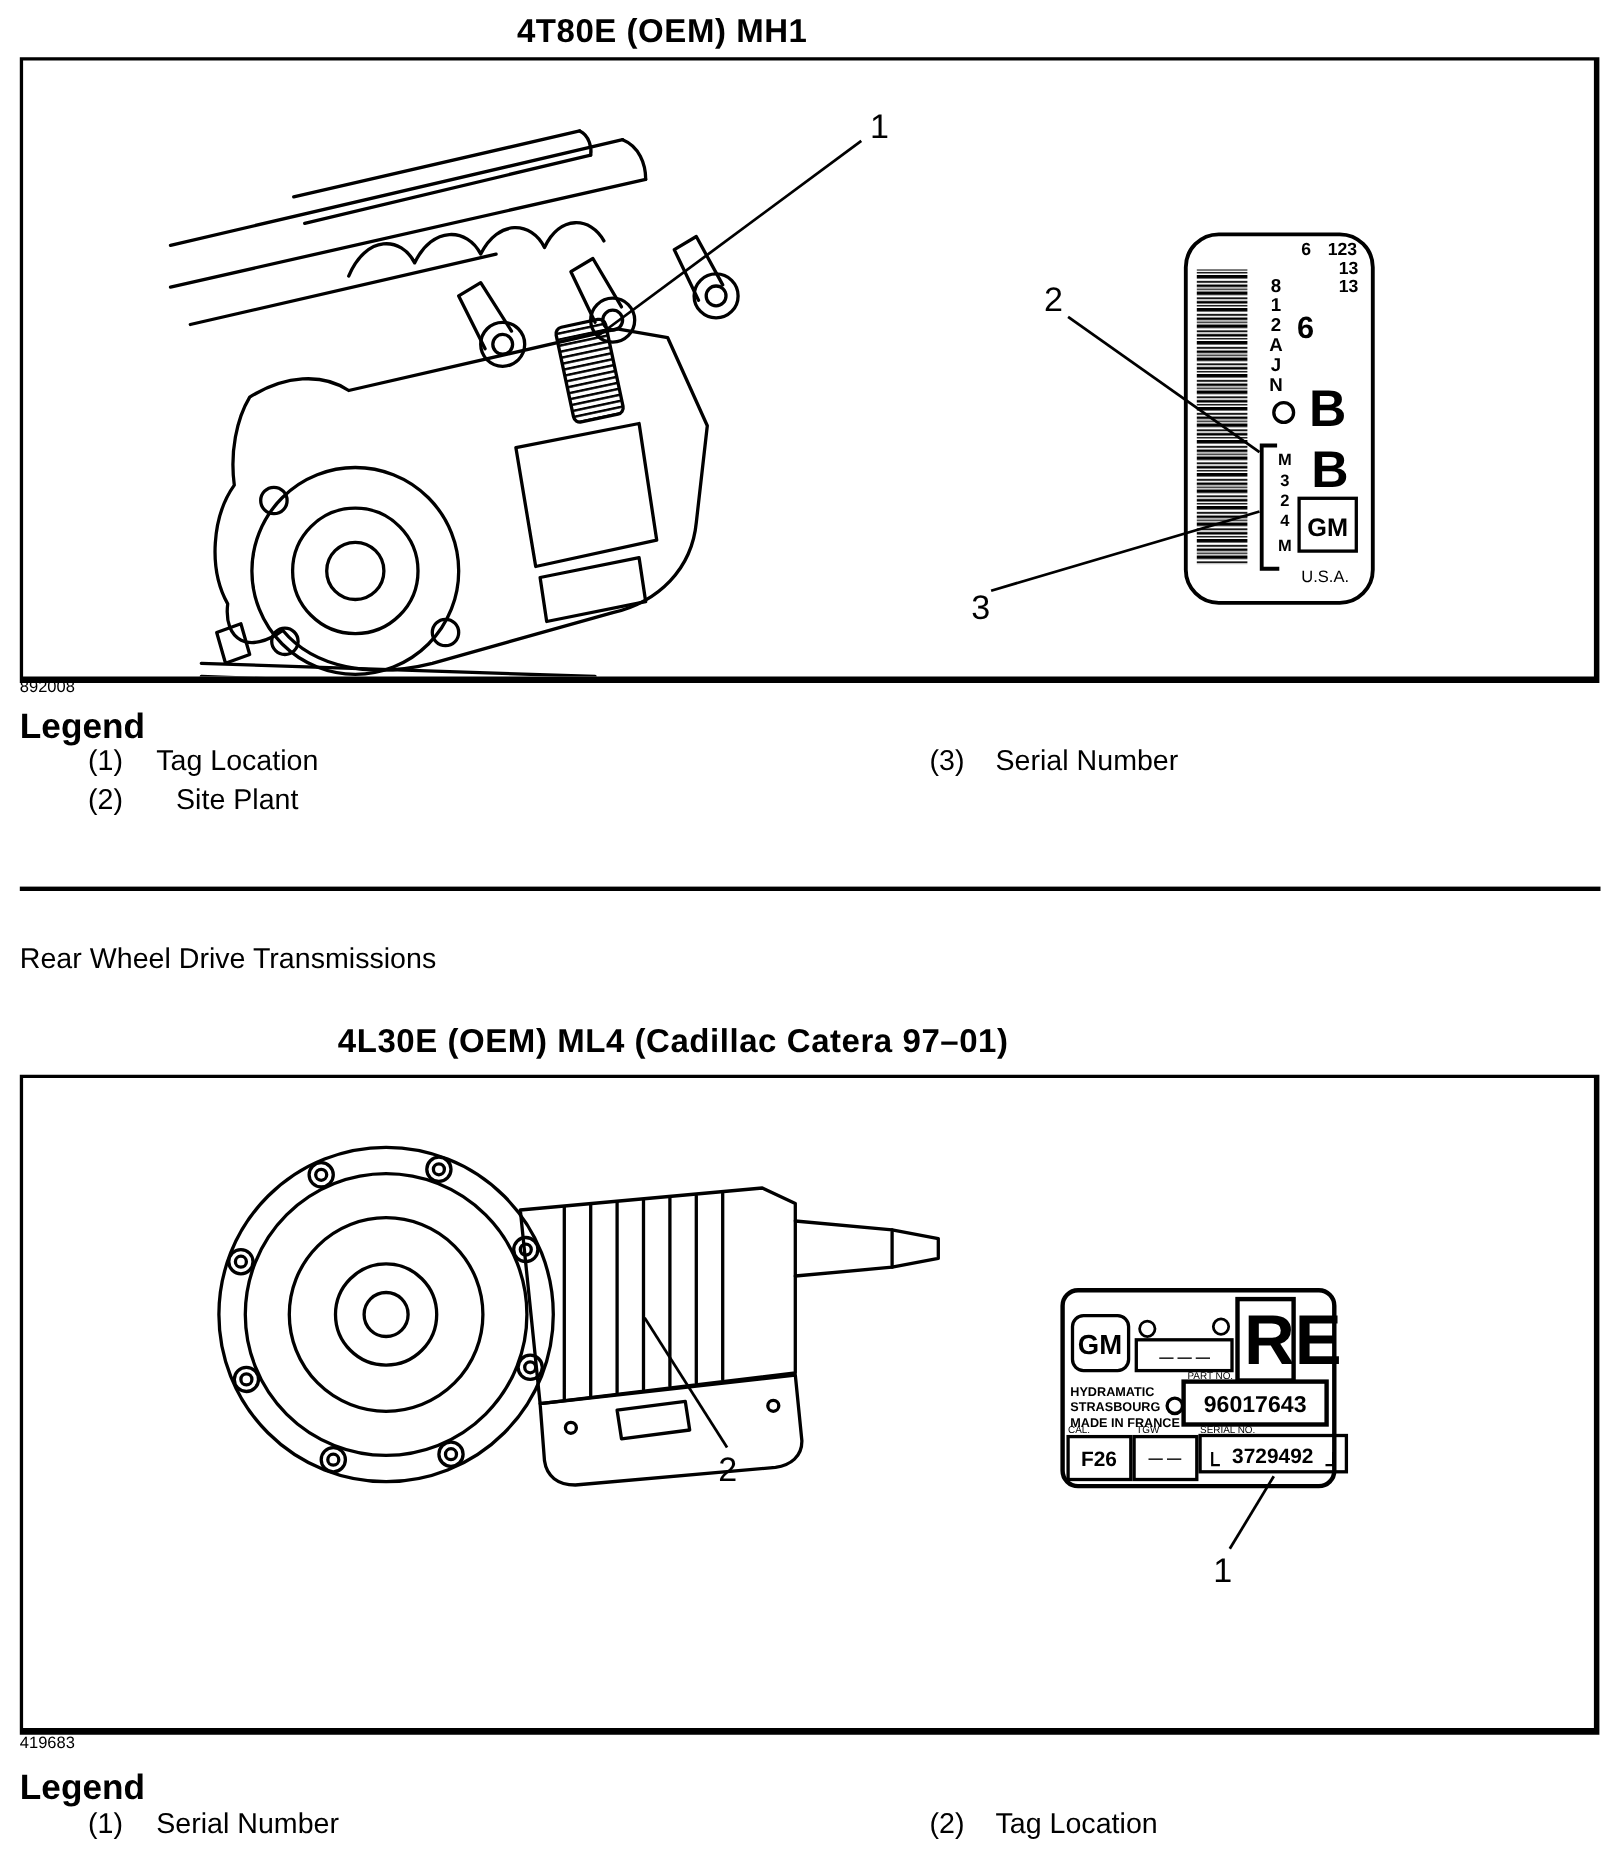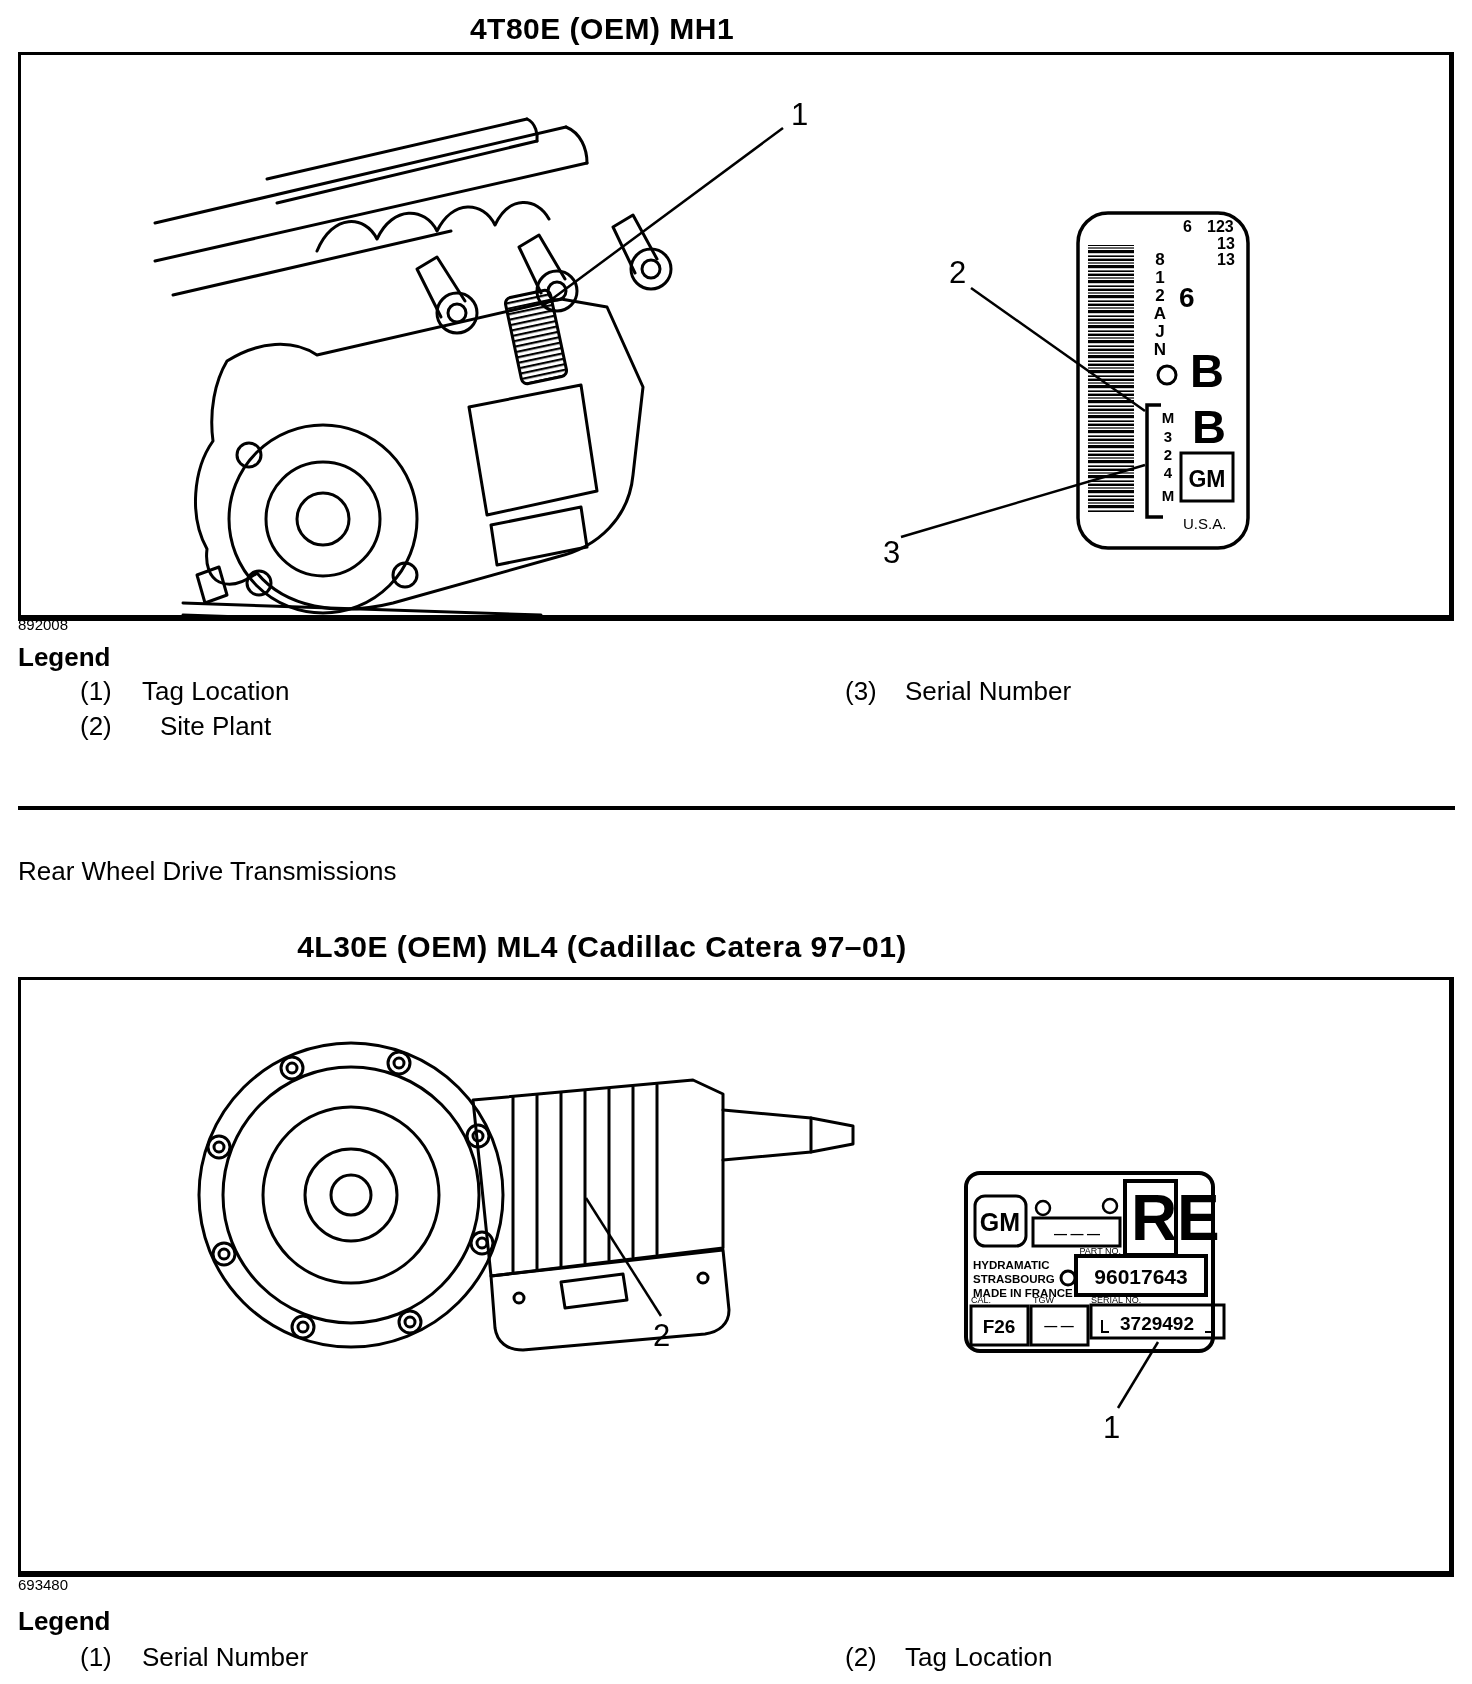--- a/index.html
+++ b/index.html
@@ -1,21 +1,21 @@
 <!DOCTYPE html>
 <html><head>
 <meta charset="utf-8">
 <style>
   html,body{margin:0;padding:0;background:#fff;}
   body{width:1472px;height:1684px;position:relative;font-family:"Liberation Sans",sans-serif;color:#000;}
   .abs{position:absolute;}
   .fig-title{left:0;width:1204px;text-align:center;font-weight:bold;font-size:30px;letter-spacing:0.5px;}
   .figbox{left:18px;width:1428px;border:3px solid #000;border-right-width:5px;border-bottom-width:6px;background:#fff;}
   .fignum{font-size:15px;text-align:left;}
-  .lg-head{font-weight:bold;font-size:26px;}
+  .lg-head{font-weight:bold;font-size:32px;}
   .lg-num,.lg-label{font-size:26px;}
   .sec-head{font-weight:normal;font-size:26px;}
   .rule{background:#000;height:4px;}
   svg{display:block;}
   text{font-family:"Liberation Sans",sans-serif;fill:#000;stroke:none;}
 </style>
 </head>
 <body>
 
 <div class="abs fig-title" style="top:12px;">4T80E (OEM) MH1</div>
@@ -114,21 +114,21 @@
 <div class="abs lg-num" style="top:676px;left:80px;">(1)</div>
 <div class="abs lg-label" style="top:676px;left:142px;">Tag Location</div>
 <div class="abs lg-num" style="top:711px;left:80px;">(2)</div>
 <div class="abs lg-label" style="top:711px;left:160px;">Site Plant</div>
 <div class="abs lg-num" style="top:676px;left:845px;">(3)</div>
 <div class="abs lg-label" style="top:676px;left:905px;">Serial Number</div>
 
 <div class="abs rule" style="top:806px;left:18px;width:1437px;"></div>
 <div class="abs sec-head" style="top:856px;left:18px;">Rear Wheel Drive Transmissions</div>
 
-<div class="abs fig-title" style="top:930px;">4L30E (OEM) ML4 (Cadillac Catera 97–01)</div>
+<div class="abs fig-title" style="top:930px;margin-left:10px;">4L30E (OEM) ML4 (Cadillac Catera 97–01)</div>
 
 <div class="abs figbox" style="top:977px;height:591px;">
 <svg width="1428" height="591" viewBox="0 0 1428 591">
 
   <g stroke="#000" fill="none" stroke-width="3" stroke-linecap="round" stroke-linejoin="round">
     <circle cx="330" cy="215" r="152"></circle>
     <circle cx="330" cy="215" r="128"></circle>
     <circle cx="330" cy="215" r="88"></circle>
     <circle cx="330" cy="215" r="46"></circle>
     <circle cx="330" cy="215" r="20"></circle>
@@ -197,19 +197,19 @@
 
   <g stroke="#000" stroke-width="2.5">
     <line x1="640" y1="336" x2="565" y2="218"></line>
     <line x1="1137" y1="362" x2="1097" y2="428"></line>
   </g>
   <text x="632" y="366" font-size="31">2</text>
   <text x="1082" y="458" font-size="31">1</text>
 </svg>
 </div>
 
-<div class="abs fignum" style="top:1576px;left:18px;width:1432px;">693480</div>
+<div class="abs fignum" style="top:1576px;left:18px;width:1432px;">419683</div>
 
 <div class="abs lg-head" style="top:1606px;left:18px;">Legend</div>
 <div class="abs lg-num" style="top:1642px;left:80px;">(1)</div>
 <div class="abs lg-label" style="top:1642px;left:142px;">Serial Number</div>
 <div class="abs lg-num" style="top:1642px;left:845px;">(2)</div>
 <div class="abs lg-label" style="top:1642px;left:905px;">Tag Location</div>
 
 </body></html>

